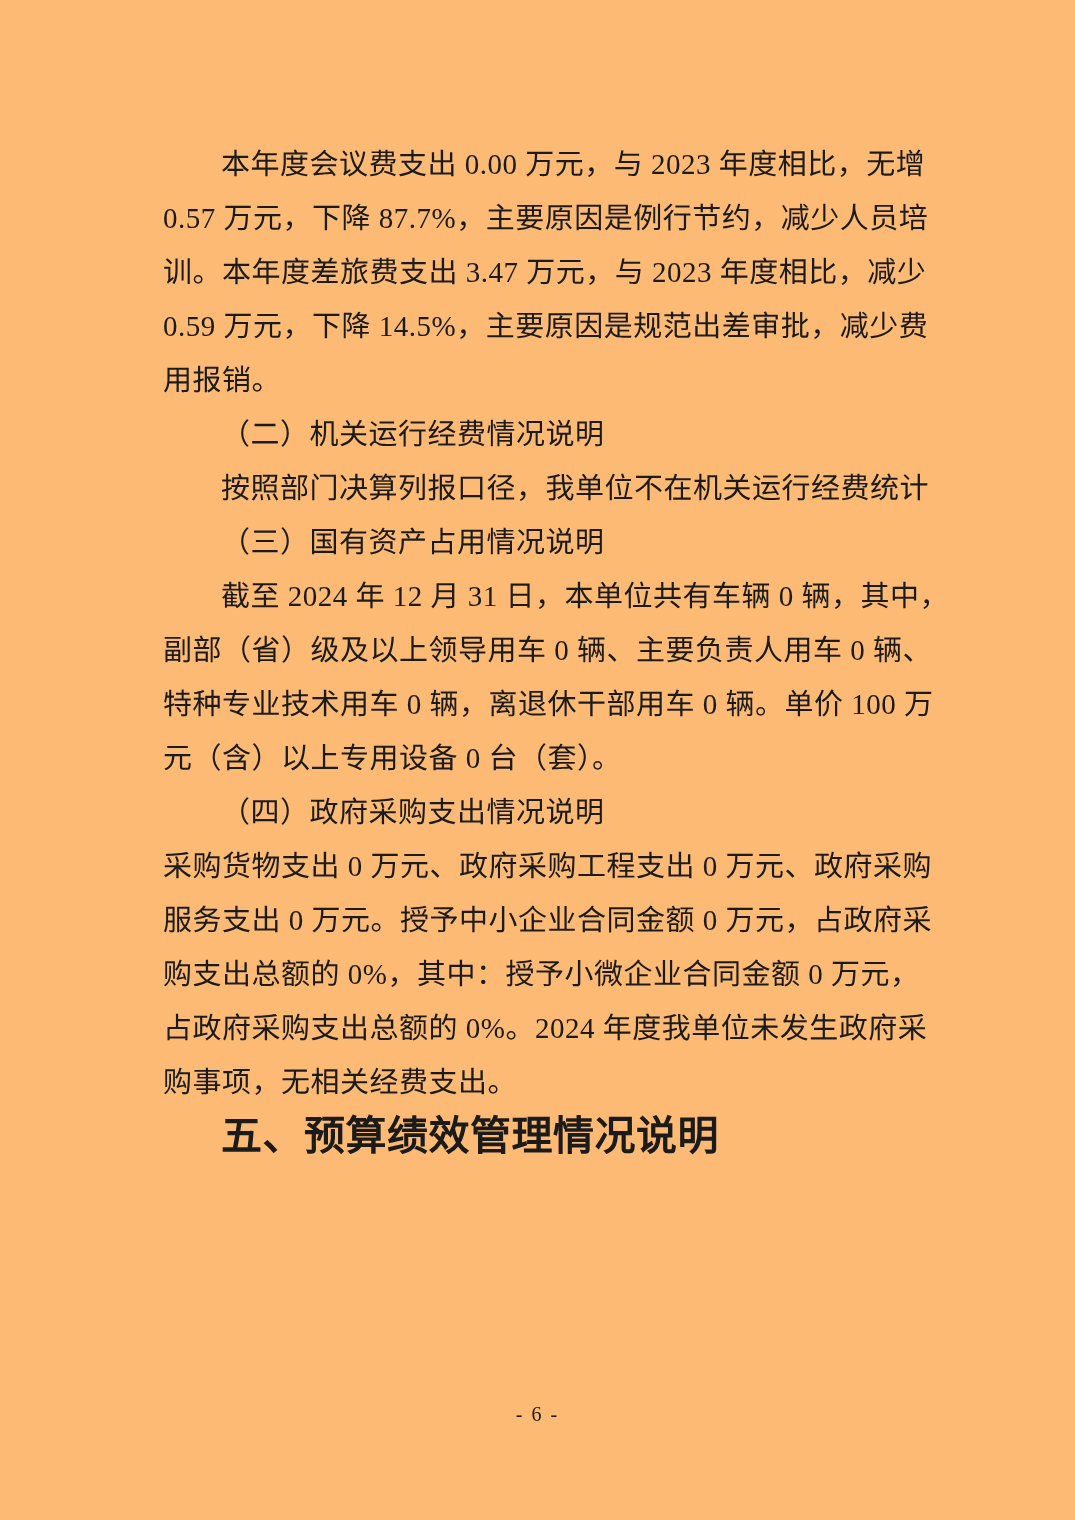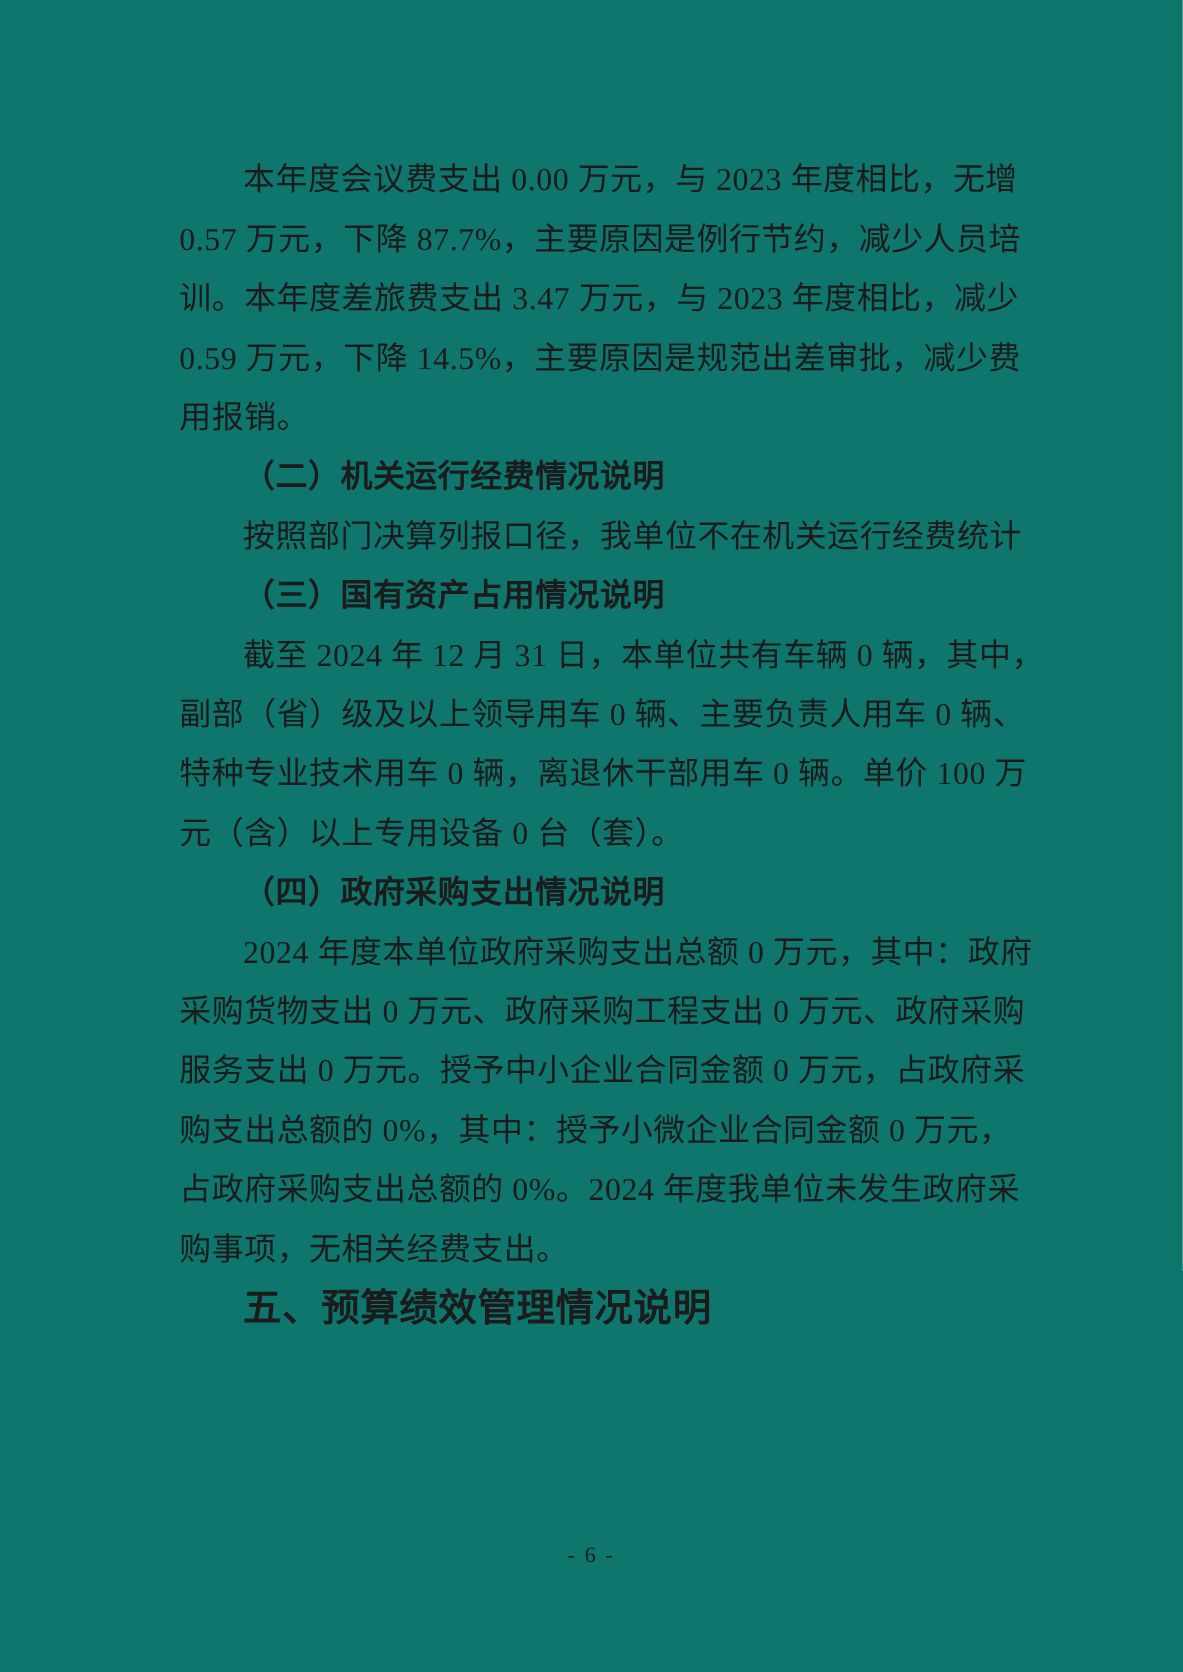--- a/index.html
+++ b/index.html
@@ -12,46 +12,46 @@
     background: #ffffff;
     color: #1b1b1b;
     font-family: "Liberation Serif", "DejaVu Serif", serif;
     position: relative;
     overflow: hidden;
   }
   .page {
     position: relative;
     width: 1075px;
     height: 1520px;
-    background: #0f766e;
+    background: #fdba74;
   }
   .content {
     position: absolute;
     top: 137px;
     left: 163px;
     width: 749px;
   }
   .line {
     font-size: 29px;
     line-height: 54px;
     height: 54px;
     letter-spacing: 0.5px;
     white-space: nowrap;
     overflow: visible;
   }
   .line.indent {
     text-indent: 58px;
   }
   .line.section-heading {
-    font-weight: 700;
+    font-weight: 400;
   }
   .line.chapter-heading {
     font-family: "Liberation Sans", "DejaVu Sans", sans-serif;
     font-weight: 700;
-    font-size: 35px;
+    font-size: 41px;
   }
   .footer {
     position: absolute;
     top: 1400px;
     left: 0;
     width: 1075px;
     text-align: center;
     font-size: 20px;
     line-height: 28px;
     letter-spacing: 2px;
@@ -70,21 +70,20 @@
       <div class="line body">0.59 万元，下降 14.5%，主要原因是规范出差审批，减少费</div>
       <div class="line body">用报销。</div>
       <div class="line section-heading indent">（二）机关运行经费情况说明</div>
       <div class="line body indent">按照部门决算列报口径，我单位不在机关运行经费统计</div>
       <div class="line section-heading indent">（三）国有资产占用情况说明</div>
       <div class="line body indent">截至 2024 年 12 月 31 日，本单位共有车辆 0 辆，其中，</div>
       <div class="line body">副部（省）级及以上领导用车 0 辆、主要负责人用车 0 辆、</div>
       <div class="line body">特种专业技术用车 0 辆，离退休干部用车 0 辆。单价 100 万</div>
       <div class="line body">元（含）以上专用设备 0 台（套）。</div>
       <div class="line section-heading indent">（四）政府采购支出情况说明</div>
-      <div class="line body indent">2024 年度本单位政府采购支出总额 0 万元，其中：政府</div>
       <div class="line body">采购货物支出 0 万元、政府采购工程支出 0 万元、政府采购</div>
       <div class="line body">服务支出 0 万元。授予中小企业合同金额 0 万元，占政府采</div>
       <div class="line body">购支出总额的 0%，其中：授予小微企业合同金额 0 万元，</div>
       <div class="line body">占政府采购支出总额的 0%。2024 年度我单位未发生政府采</div>
       <div class="line body">购事项，无相关经费支出。</div>
       <div class="line chapter-heading indent">五、预算绩效管理情况说明</div>
     </div>
   <div class="footer">- 6 -</div>
 </div>
 

